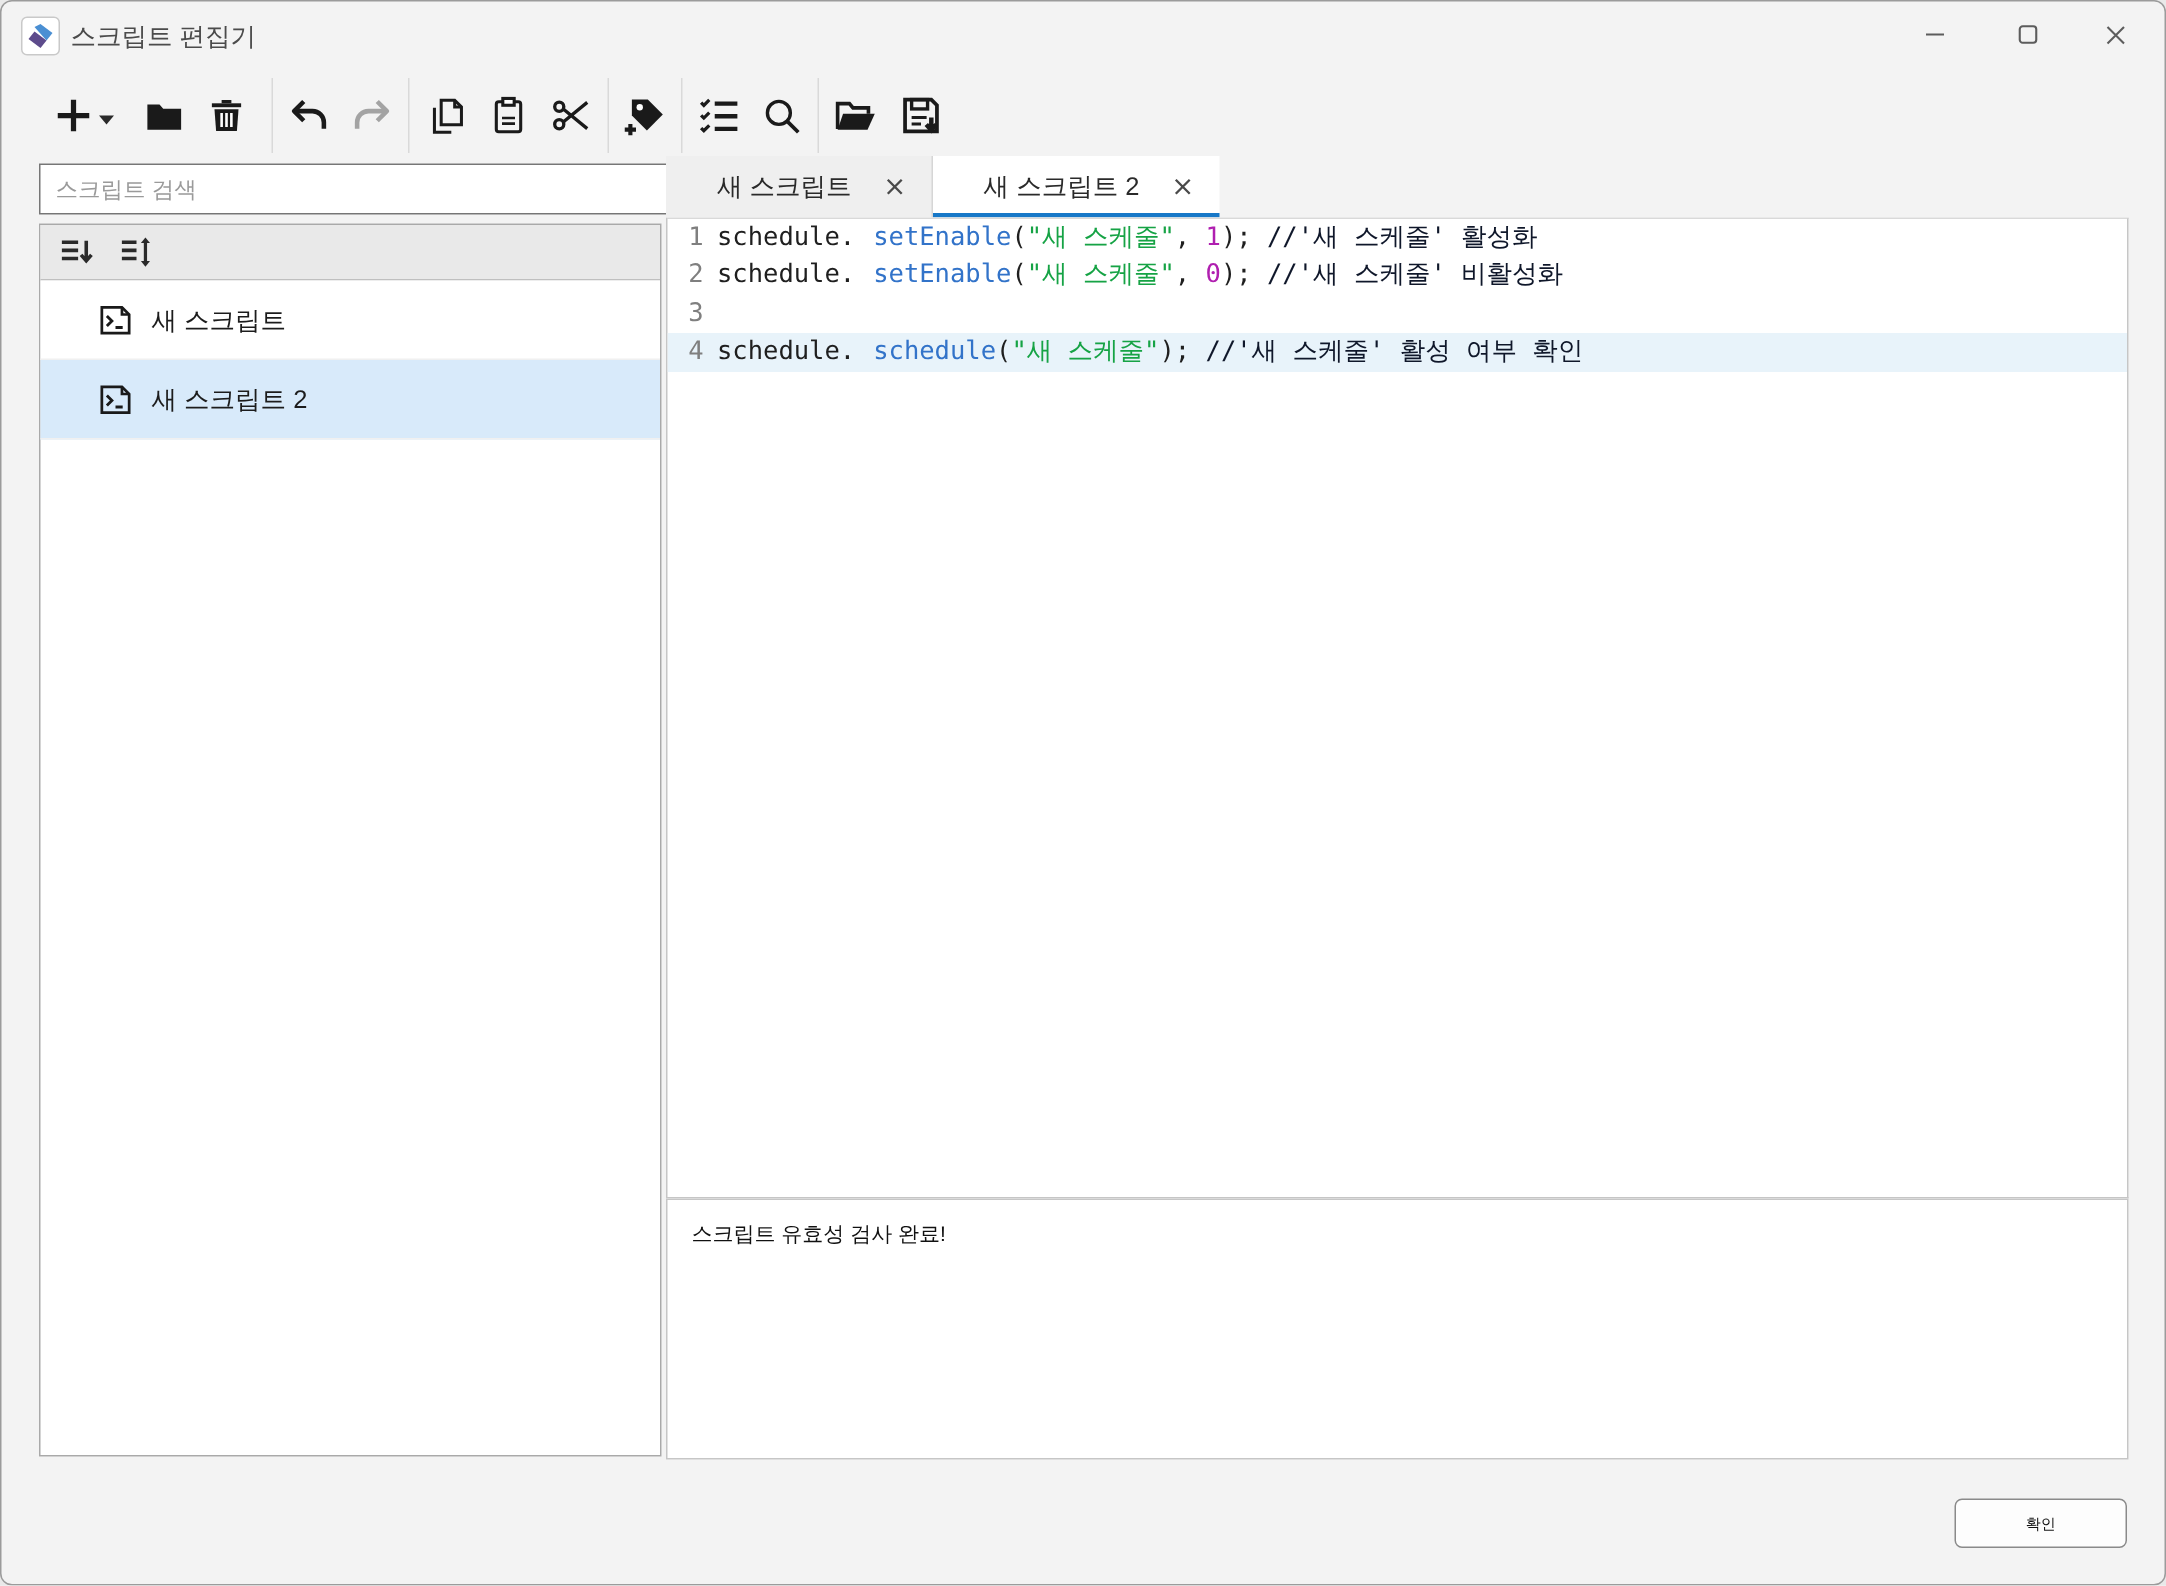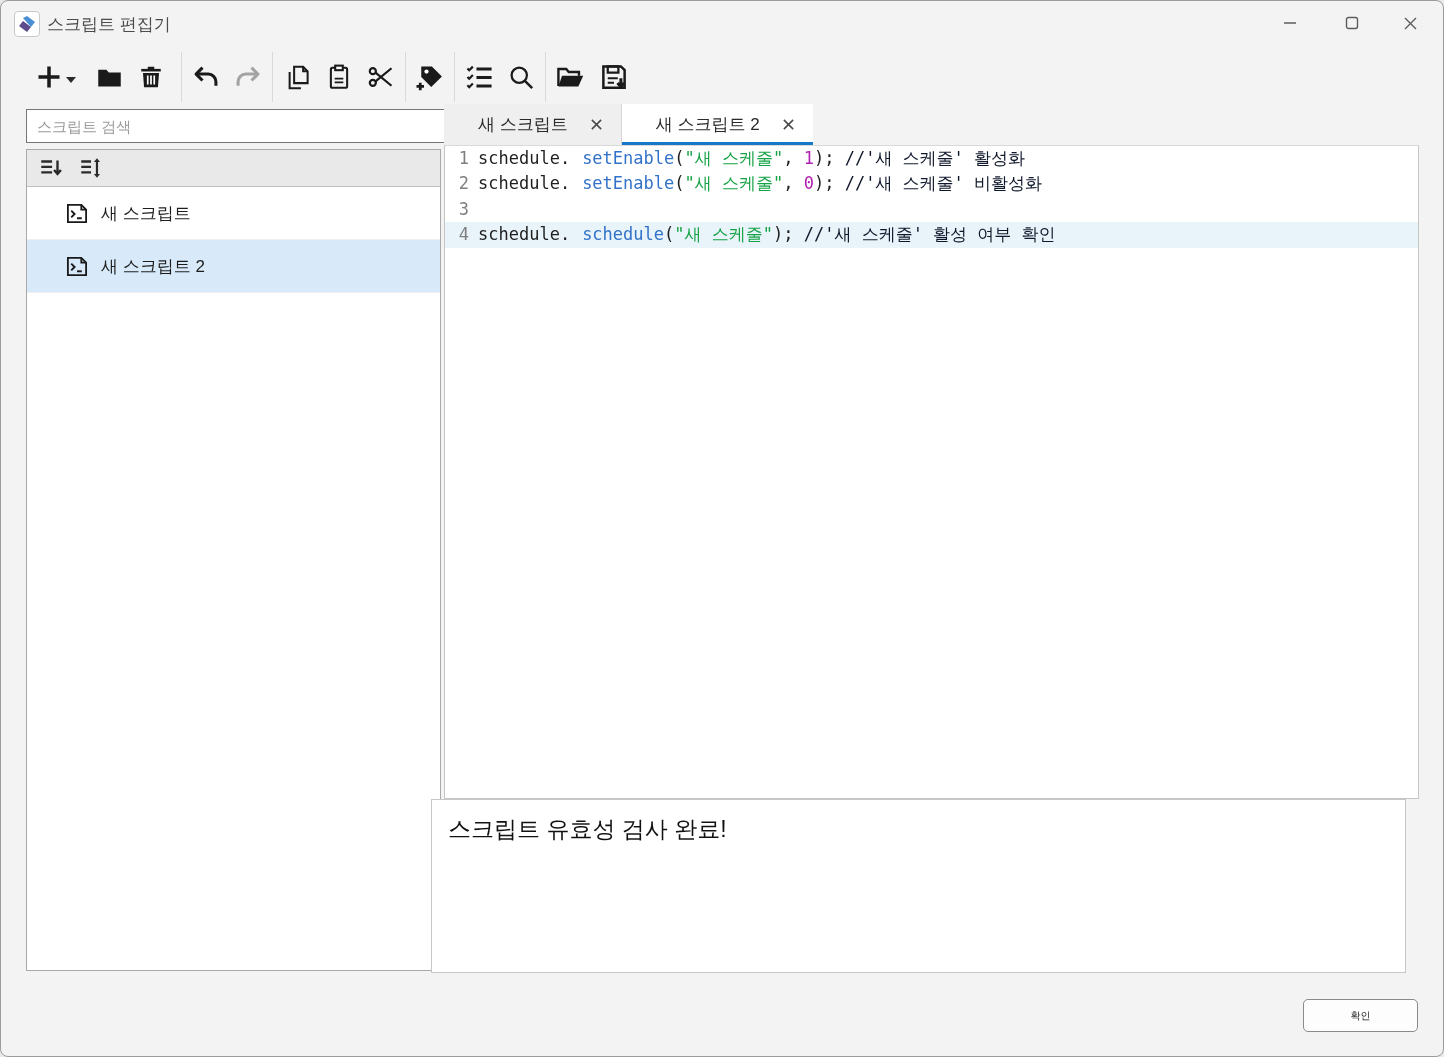--- a/index.html
+++ b/index.html
@@ -63,22 +63,22 @@
   .code-line{ display:flex; height:25.4px; line-height:25.4px; white-space:pre; }
   .code-line.hl{ background:#e8f3fa; }
   .gutter{ width:24px; text-align:right; color:#7f7f7f; flex:0 0 auto; }
   .code-text{ padding-left:9px; color:#1f1f1f; }
   .tok-method{ color:#3273c9;margin-left:12px; }
   .tok-string{ color:#16a345; }
   .tok-number{ color:#b01fb0; }
   .tok-comment{ color:#0f172a; }
   
   .status-panel{
-    position:absolute; left:430px; top:798px; width:975px; height:174px;
-    background:#ffffff; border:1px solid #c6c6c6; padding:14px 16px; font-size:23px; color:#111;
+    position:absolute; left:443px; top:798px; width:975px; height:174px;
+    background:#ffffff; border:1px solid #c6c6c6; padding:14px 16px; font-size:14px; color:#111;
   }
   
   .ok-button{
     position:absolute; left:1302px; top:998px; width:115px; height:33px;
     background:#fdfdfd; border:1px solid #8a8a8a; border-radius:5px;
     font-size:10px; color:#111; display:flex; align-items:center; justify-content:center;
     font-family:"Liberation Sans", sans-serif;
   }
   svg{ display:block; }
 </style>

